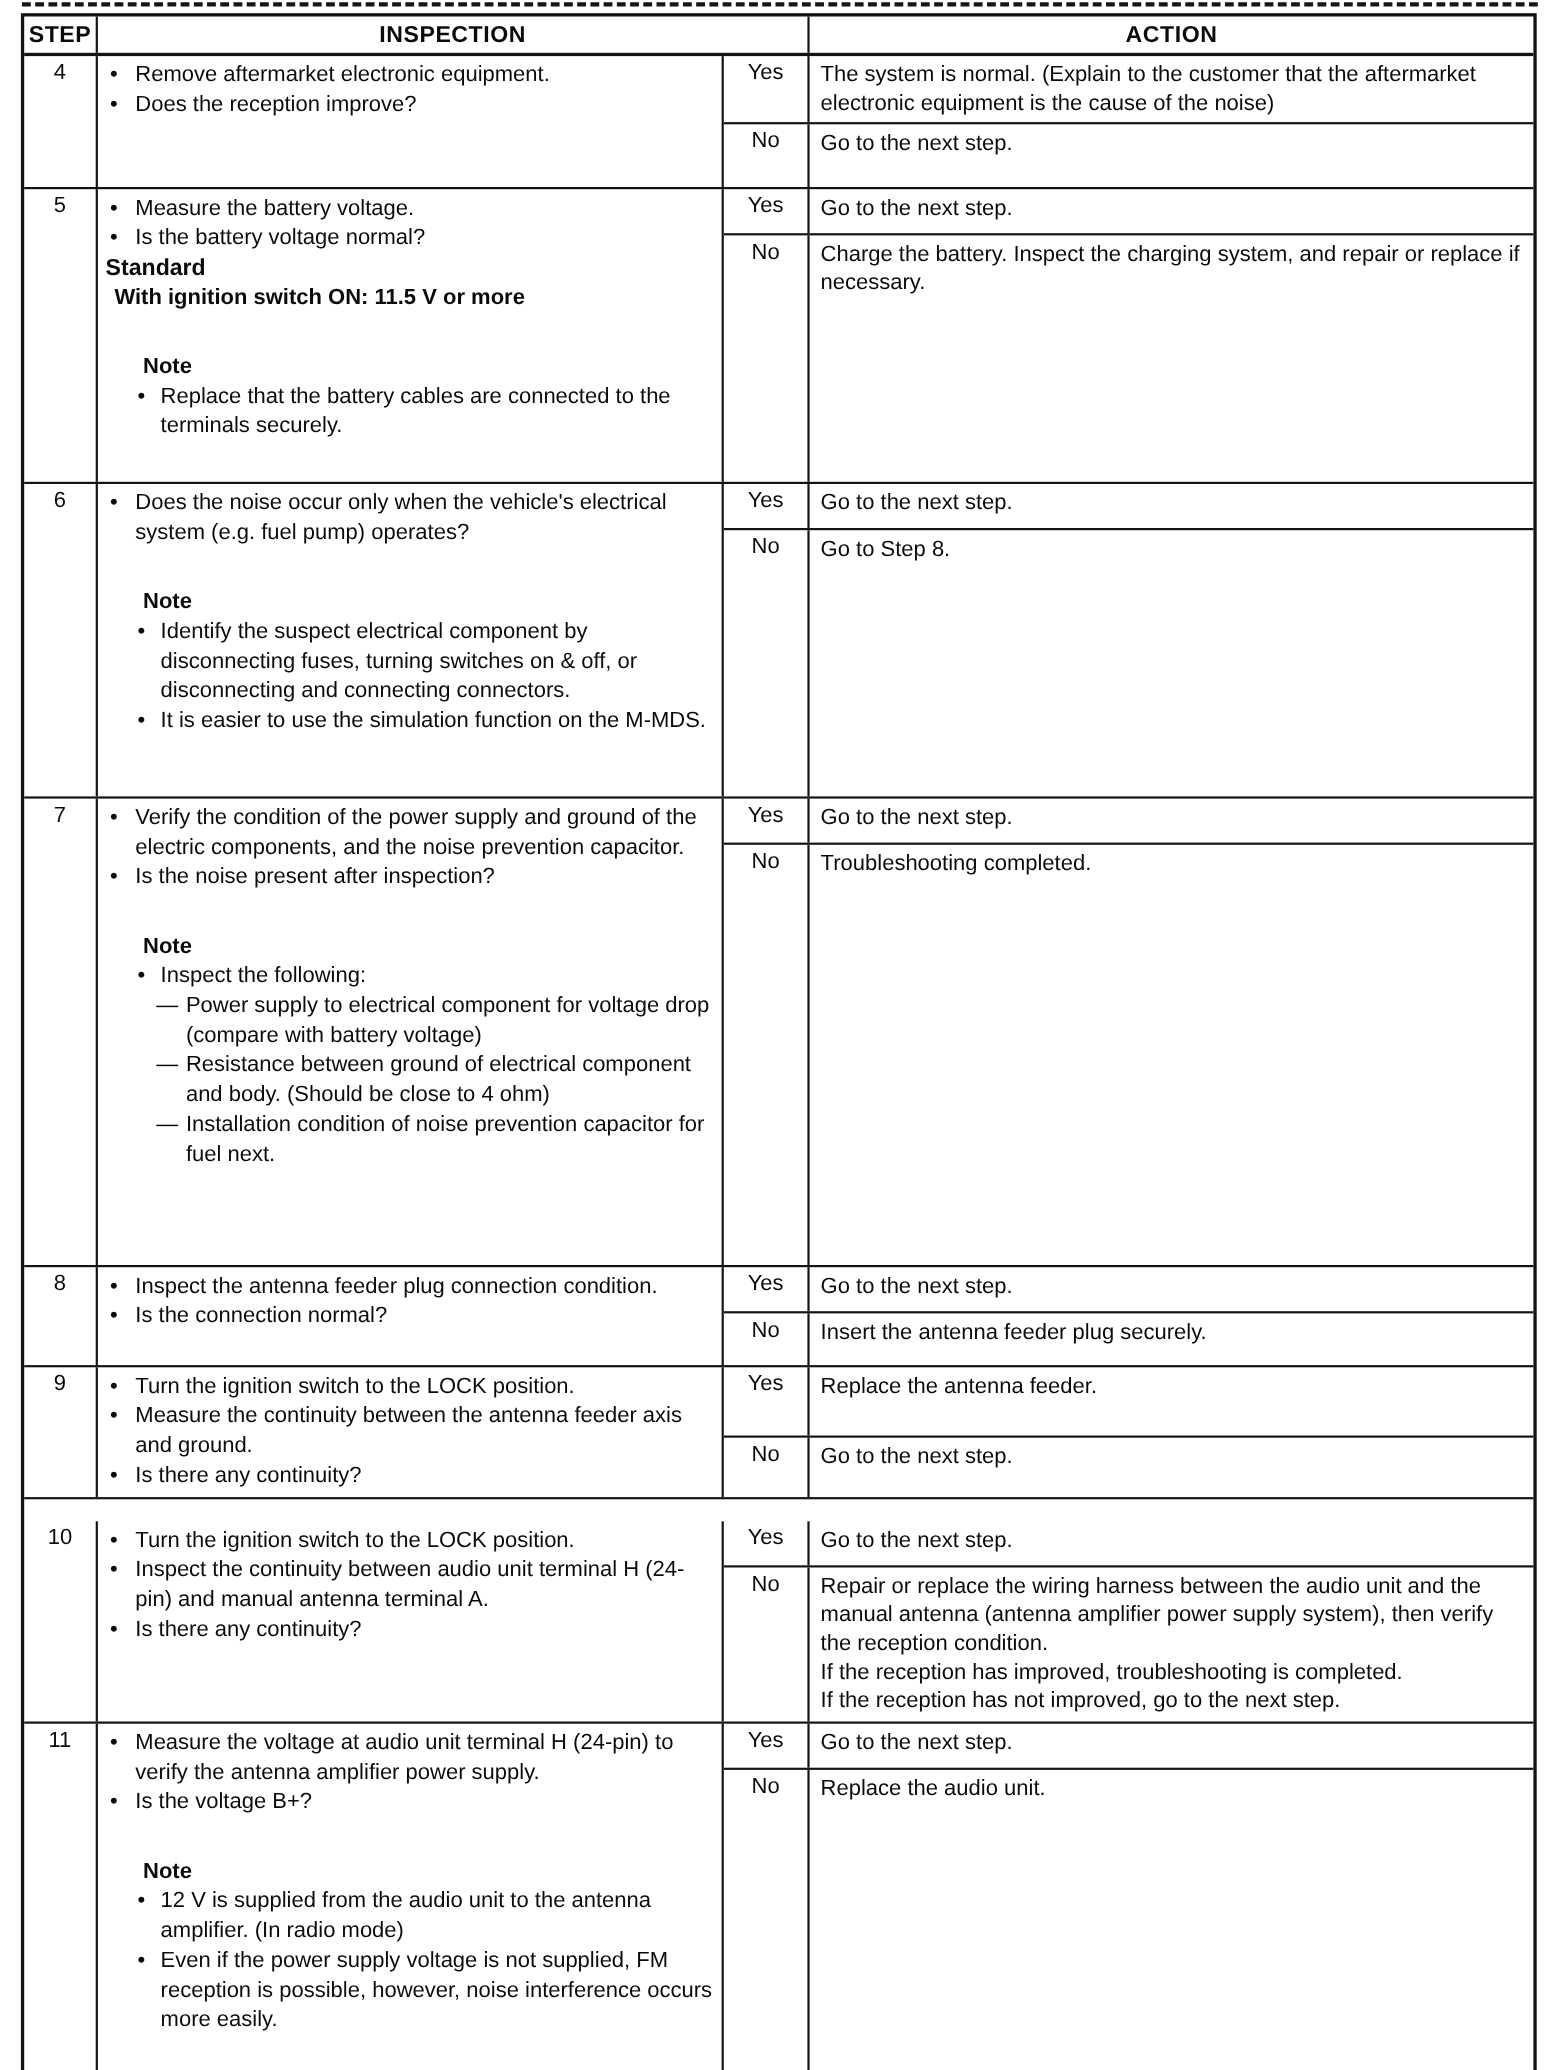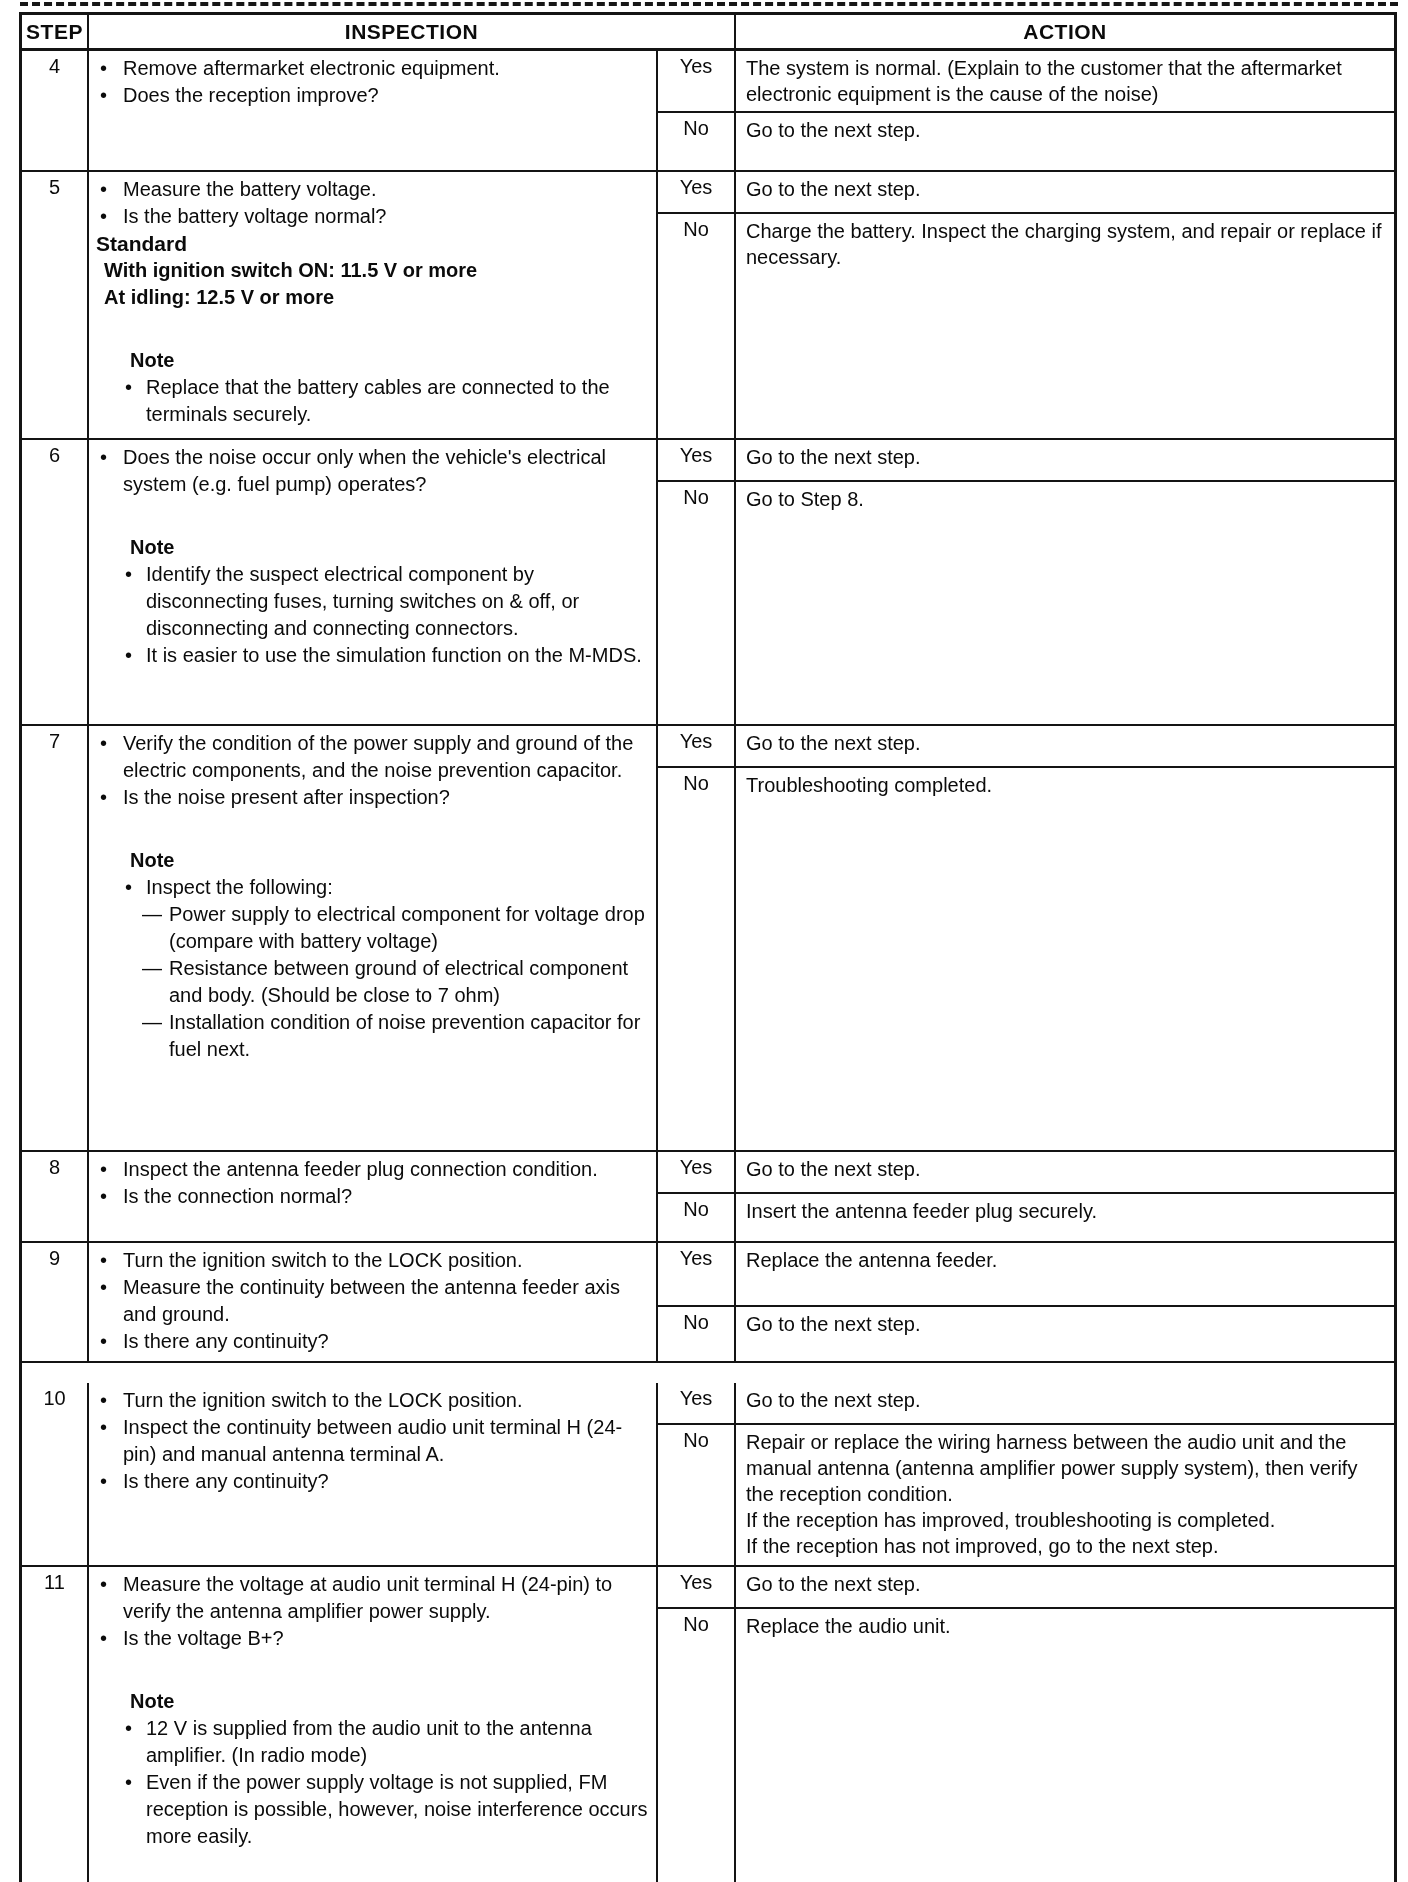--- a/index.html
+++ b/index.html
@@ -156,21 +156,20 @@
         </div>
         <div class="trow row-step-5">
           <div class="cell cell-step">
             <div class="step-num">5</div>
           </div>
           <div class="cell cell-inspection">
             <div class="blk blk-bullet">Measure the battery voltage.</div>
             <div class="blk blk-bullet">Is the battery voltage normal?</div>
             <div class="blk blk-bold-title">Standard</div>
             <div class="blk blk-bold-line">With ignition switch ON: 11.5 V or more</div>
-            <div class="blk blk-bold-line">At idling: 12.5 V or more</div>
             <div class="blk blk-note-title">Note</div>
             <div class="blk blk-note-bullet">Replace that the battery cables are connected to the terminals securely.</div>
           </div>
           <div class="action-area">
             <div class="band band-yes">
               <div class="answer">Yes</div>
               <div class="atext">Go to the next step.</div>
             </div>
             <div class="band band-no">
               <div class="answer">No</div>
@@ -202,21 +201,21 @@
         <div class="trow row-step-7">
           <div class="cell cell-step">
             <div class="step-num">7</div>
           </div>
           <div class="cell cell-inspection">
             <div class="blk blk-bullet">Verify the condition of the power supply and ground of the electric components, and the noise prevention capacitor.</div>
             <div class="blk blk-bullet">Is the noise present after inspection?</div>
             <div class="blk blk-note-title">Note</div>
             <div class="blk blk-note-bullet">Inspect the following:</div>
             <div class="blk blk-dash">Power supply to electrical component for voltage drop (compare with battery voltage)</div>
-            <div class="blk blk-dash">Resistance between ground of electrical component and body. (Should be close to 7 ohm)</div>
+            <div class="blk blk-dash">Resistance between ground of electrical component and body. (Should be close to 4 ohm)</div>
             <div class="blk blk-dash">Installation condition of noise prevention capacitor for fuel next.</div>
           </div>
           <div class="action-area">
             <div class="band band-yes">
               <div class="answer">Yes</div>
               <div class="atext">Go to the next step.</div>
             </div>
             <div class="band band-no">
               <div class="answer">No</div>
               <div class="atext">Troubleshooting completed.</div>

